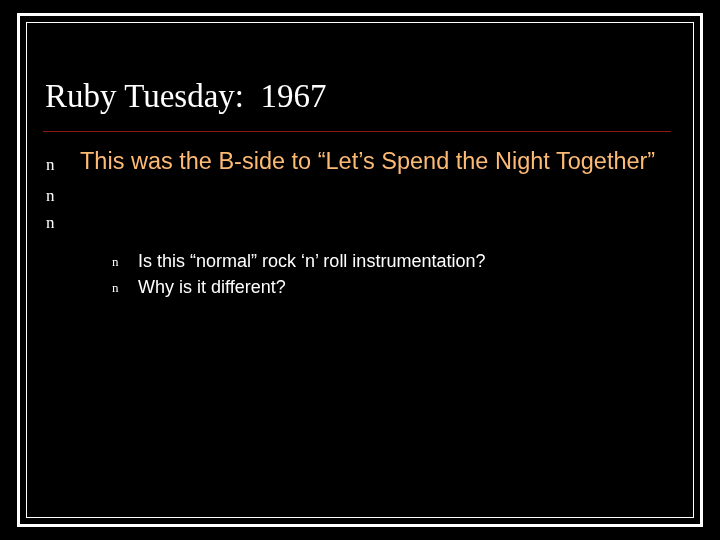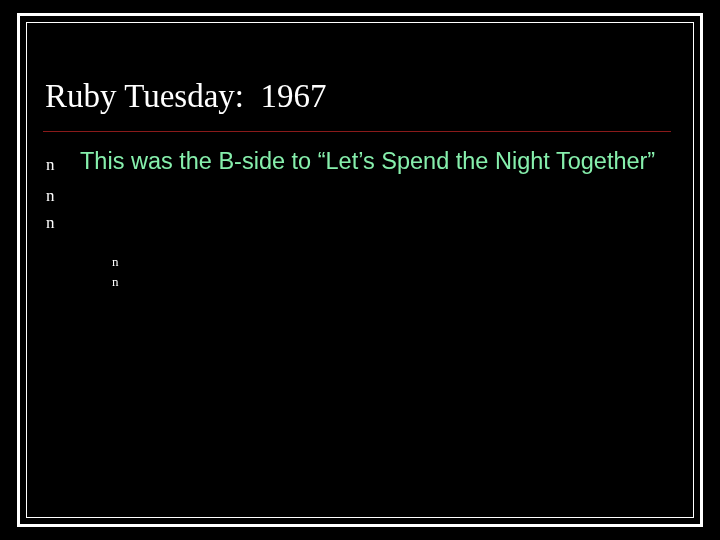--- a/index.html
+++ b/index.html
@@ -82,21 +82,21 @@
     color: #ffffff;
     width: 34px;
     flex: 0 0 34px;
     text-align: left;
     padding-top: 10px;
     line-height: 1;
   }
   .lvl1 .text {
     font-family: "Liberation Sans", sans-serif;
     font-size: 23.5px;
-    color: #86efac;
+    color: #fdba74;
     line-height: 1.33;
     letter-spacing: 0px;
   }
   .sublist {
     margin-top: 17px;
     margin-left: 66px;
   }
   .lvl2 {
     display: flex;
     align-items: flex-start;
@@ -141,21 +141,23 @@
         <span class="marker">n</span>
       </div>
 
       <div class="lvl1">
         <span class="marker">n</span>
       </div>
 
       <div class="sublist">
         <div class="lvl2">
           <span class="marker">n</span>
+          <span class="text">Is this “normal” rock ‘n’ roll instrumentation?</span>
         </div>
         <div class="lvl2">
           <span class="marker">n</span>
+          <span class="text">Why is it different?</span>
         </div>
       </div>
 
     </div>
   </div>
 </div>
 
 </body></html>

